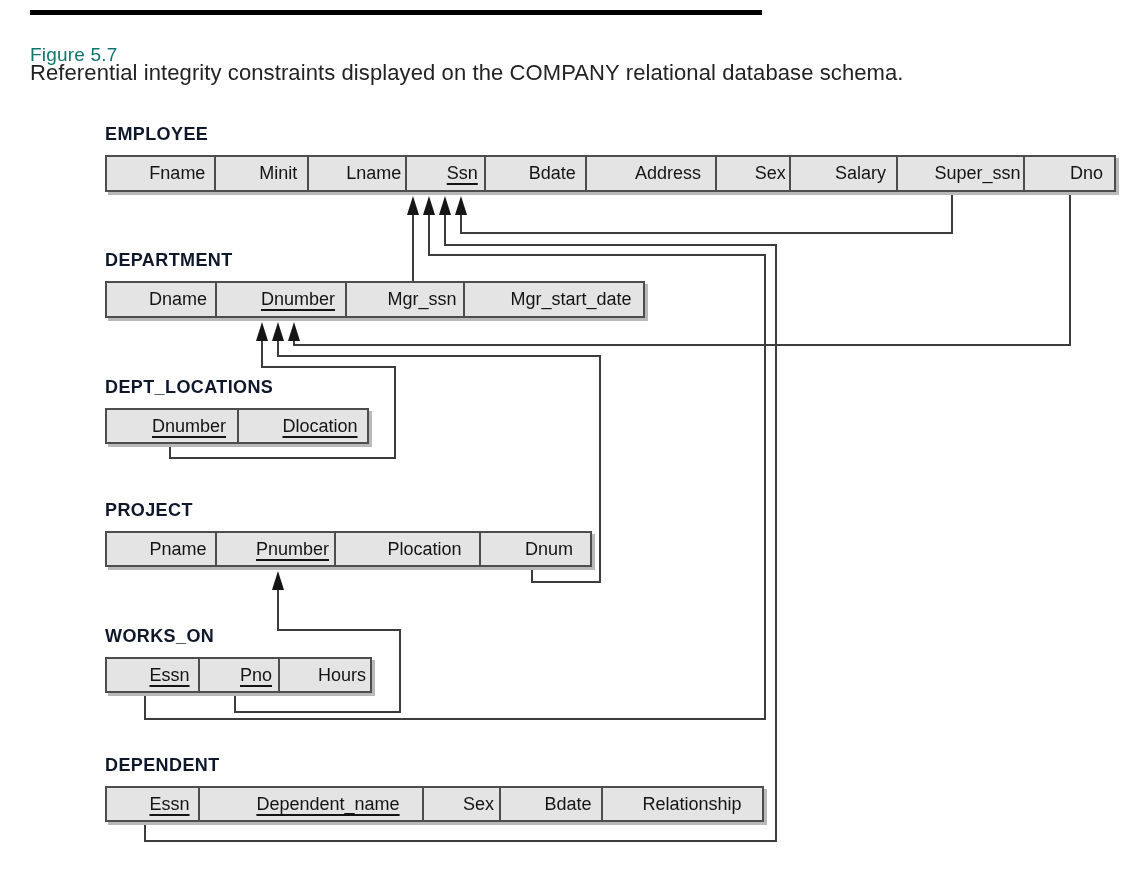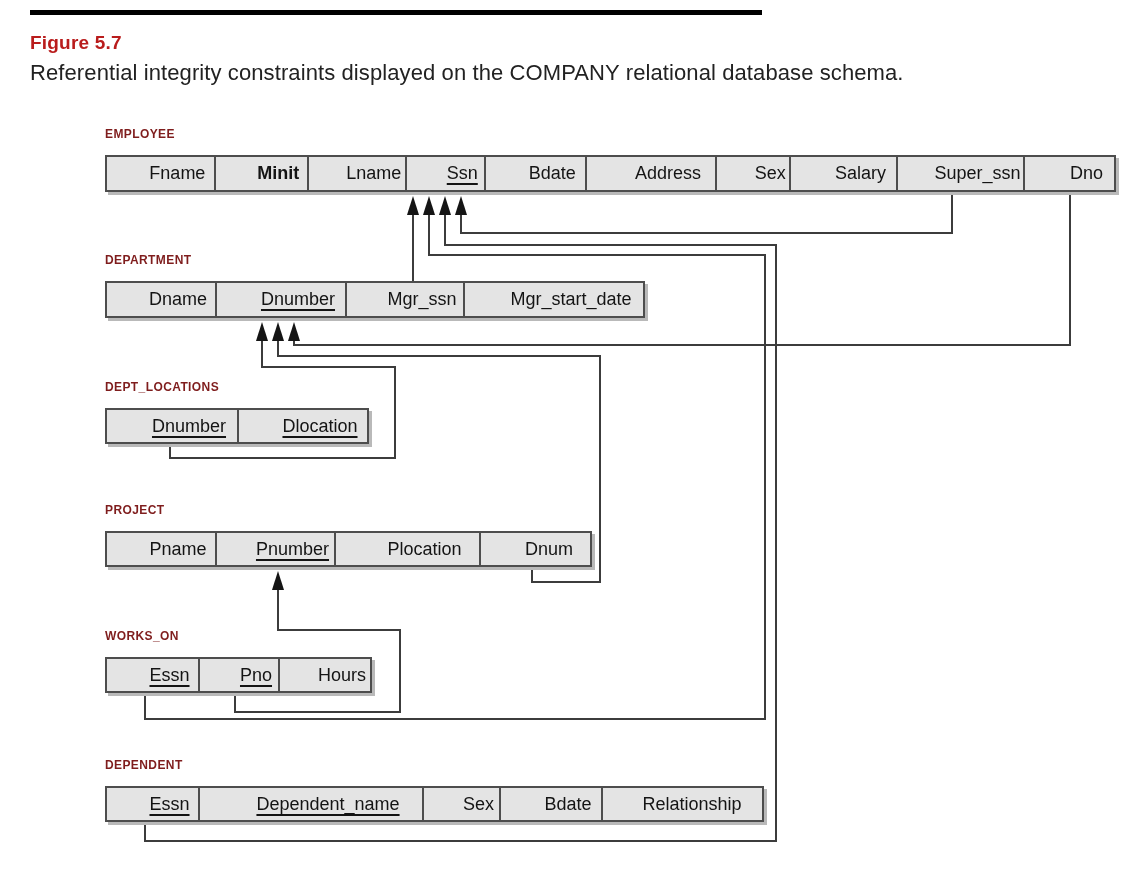--- a/index.html
+++ b/index.html
@@ -19,47 +19,47 @@
     position: absolute;
     left: 30px;
     top: 10px;
     width: 732px;
     height: 5px;
     background: #000000;
   }
   .fig-label {
     position: absolute;
     left: 30px;
-    top: 32px;
+    top: 44px;
     font-size: 19px;
-    font-weight: 700;
-    color: #b91c1c;
+    font-weight: 400;
+    color: #0f766e;
     letter-spacing: 0.2px;
   }
   .fig-caption {
     position: absolute;
     left: 30px;
     top: 60px;
     font-size: 22px;
     font-weight: 400;
     color: #222222;
     letter-spacing: 0.1px;
   }
   #connector-layer {
     position: absolute;
     left: 0;
     top: 0;
     width: 1126px;
     height: 890px;
   }
   .tbl-title {
     position: absolute;
-    font-size: 12px;
+    font-size: 18px;
     font-weight: 700;
-    color: #7f1d1d;
+    color: #0f172a;
     letter-spacing: 0.4px;
     line-height: 22px;
     white-space: nowrap;
   }
   .tbl-row {
     position: absolute;
     display: flex;
     box-sizing: border-box;
     border: 2px solid #4d4d4d;
     background: #e4e4e4;
@@ -124,21 +124,21 @@
         <polyline points="235,693 235,712 400,712 400,630 278,630 278,585" fill="none" stroke="#3c3c3c" stroke-width="2"></polyline>
         <polygon points="278,571 272,590 284,590" fill="#151515"></polygon>
       </g>
     </svg>
   <div id="tables-layer">
       <div class="tbl-title" style="left: 105px; top: 123px;">EMPLOYEE</div>
       <div class="tbl-row" style="left: 105px; top: 155px; width: 1011px; height: 37px;">
         <div class="tbl-cell" style="width: 108px;">
           <span class="lbl">Fname</span>
         </div>
-        <div class="tbl-cell" style="width: 94px; font-weight: bold;">
+        <div class="tbl-cell" style="width: 94px;">
           <span class="lbl">Minit</span>
         </div>
         <div class="tbl-cell" style="width: 98px;">
           <span class="lbl">Lname</span>
         </div>
         <div class="tbl-cell key" style="width: 80px;">
           <span class="lbl">Ssn</span>
         </div>
         <div class="tbl-cell" style="width: 102px;">
           <span class="lbl">Bdate</span>

